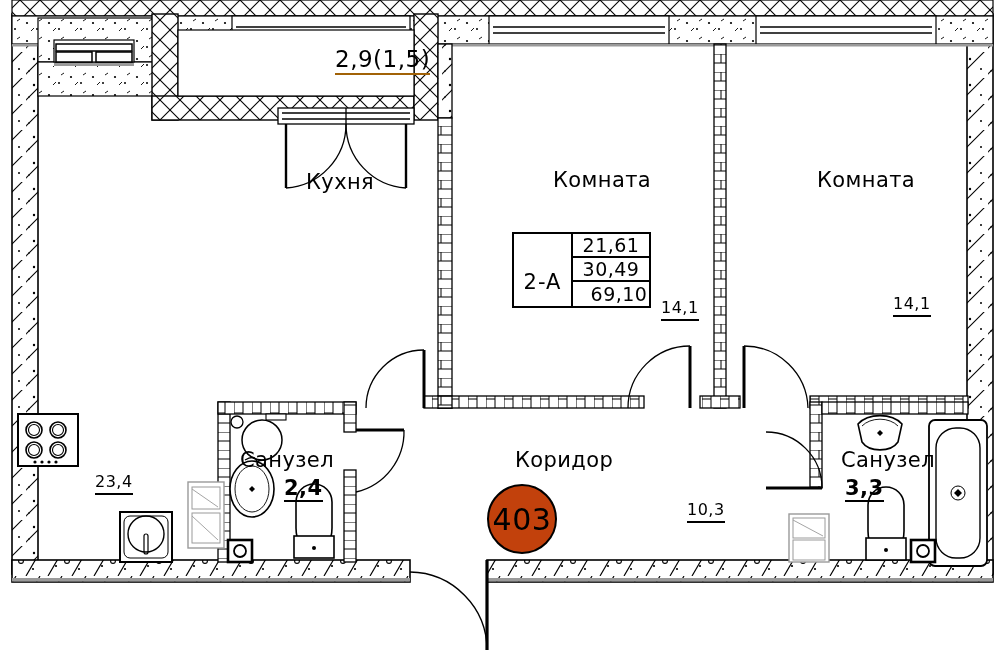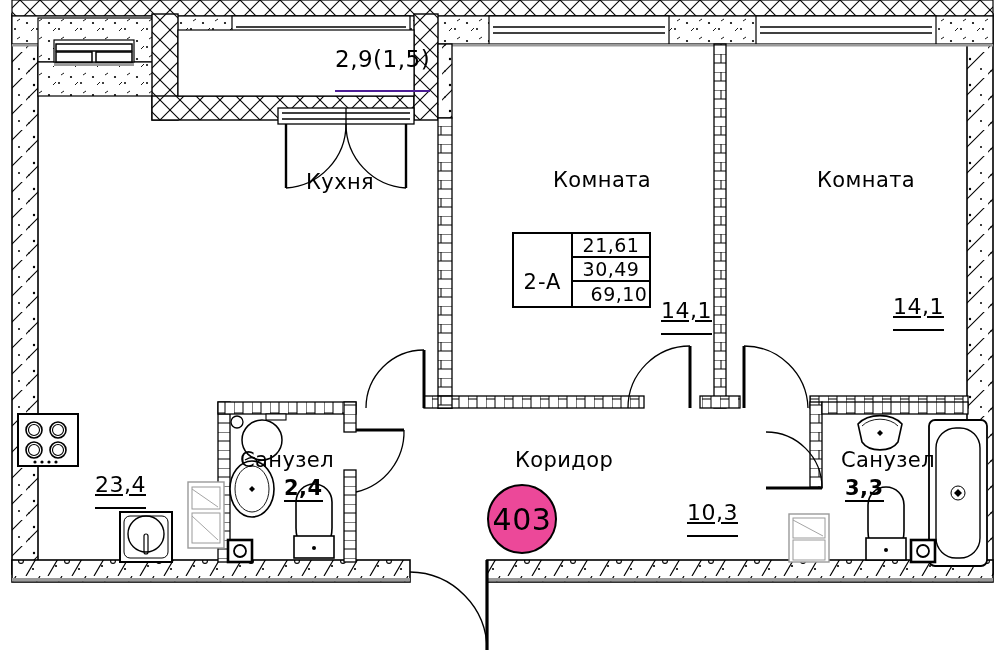--- a/index.html
+++ b/index.html
@@ -29,38 +29,37 @@
     white-space: nowrap;
     color: #000000;
     font-family: "DejaVu Sans", sans-serif;
     line-height: 1;
   }
   .room-name {
     font-size: 21px;
     letter-spacing: 0.4px;
   }
   .area-num {
-    font-size: 22px;
+    font-size: 16px;
     letter-spacing: 0.5px;
     border-bottom: 2px solid #000;
-    padding-bottom: 11px;
-    text-decoration: underline;
+    padding-bottom: 3px;
   }
   .area-num-sm {
     font-size: 21px;
     letter-spacing: 0.5px;
     border-bottom: 2px solid #000;
     padding-bottom: 1px;
     font-weight: bold;
   }
   .balcony-num {
     font-size: 23px;
     letter-spacing: 0.5px;
-    border-bottom: 2px solid #4c1d95;
-    padding-bottom: 19px;
+    border-bottom: 2px solid #a16207;
+    padding-bottom: 2px;
   }
   
   #spec-table {
     position: absolute;
     left: 512px;
     top: 232px;
     border: 2px solid #000;
     display: flex;
     background: #fff;
   }
@@ -100,21 +99,21 @@
     top: 484px;
     width: 66px;
     height: 66px;
     border: 2px solid #000;
     border-radius: 50%;
     display: flex;
     align-items: center;
     justify-content: center;
     font-size: 30px;
     letter-spacing: 0.5px;
-    background: #ec4899;
+    background: #c2410c;
   }
 </style>
 </head>
 <body>
 
 <div id="plan-root">
 
   <svg id="plan-svg" viewBox="0 0 1005 656">
     <defs>
 

